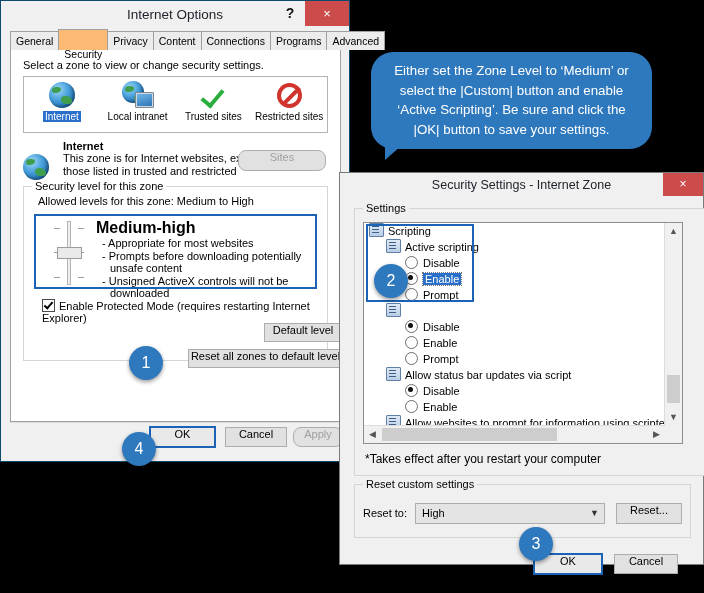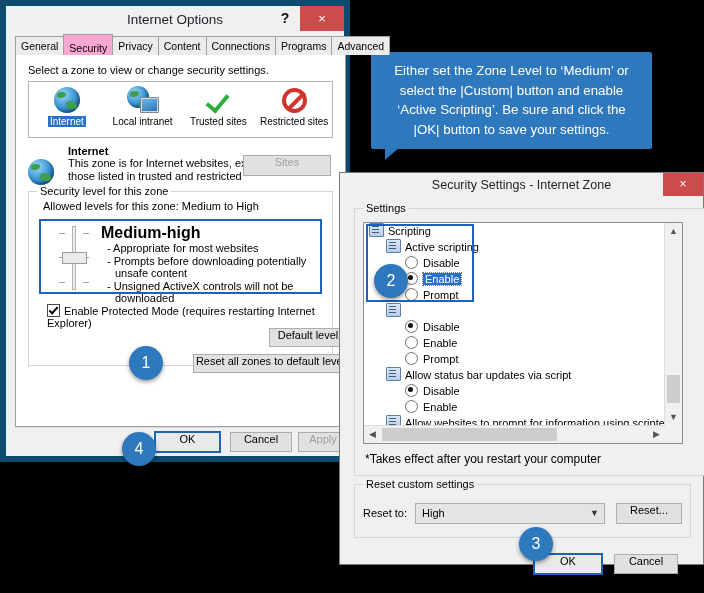--- a/index.html
+++ b/index.html
@@ -14,21 +14,21 @@
     overflow: hidden;
     font-family: "Liberation Sans", sans-serif;
     font-size: 11px;
     color: #000;
   }
 
   
   .win {
     position: absolute;
     background: #f0f0f0;
-    border: 6px solid #0c4a6e;
+    border: 1px solid #0c4a6e;
     box-sizing: border-box;
   }
   .titlebar {
     height: 27px;
     position: relative;
     background: #f0f0f0;
   }
   .titlebar .title {
     position: absolute;
     left: 0; right: 0; top: 0;
@@ -93,23 +93,23 @@
     padding: 2px 5px 2px 5px;
     font-size: 10.5px;
     line-height: 14px;
     margin-right: -1px;
     color: #000;
     cursor: default;
     box-sizing: border-box;
     height: 19px;
   }
   .tab.active {
-    background: #f9a8d4;
+    background: #fdba74;
     height: 21px;
-    padding-top: 6px;
+    padding-top: 17px;
     position: relative;
     z-index: 4;
   }
   .tabpanel {
     position: absolute;
     left: 9px; top: 48px;
     width: 331px;
     height: 373px;
     background: #fff;
     border: 1px solid #a0a0a0;
@@ -198,21 +198,21 @@
     background: #e1e1e1;
     border: 1px solid #adadad;
     font-size: 11px;
     color: #000;
     text-align: center;
     cursor: default;
     box-sizing: border-box;
     font-family: "Liberation Sans", sans-serif;
     padding: 0;
   }
-  .btn.disabled { color: #a0a0a0; }
+  .btn.disabled { color: #a0a0a0; border-radius: 8px; }
   .btn-hl { border: 2px solid #1c62b5; background: #e9e9e9; }
 
   #sites-btn { position: absolute; right: 14px; top: 100px; width: 88px; height: 21px; }
 
   .group {
     position: absolute;
     border: 1px solid #d5d5d5;
     box-sizing: border-box;
     padding-left: 12px;
   }
@@ -270,21 +270,21 @@
   #io-ok-btn { position: absolute; left: 148px; top: 425px; width: 67px; height: 22px; }
   #io-cancel-btn { position: absolute; left: 224px; top: 426px; width: 62px; height: 20px; }
   #io-apply-btn { position: absolute; left: 292px; top: 426px; width: 50px; height: 20px; }
 
   
   #callout {
     position: absolute;
     left: 371px; top: 52px;
     width: 281px; height: 97px;
     background: #2e78bd;
-    border-radius: 2px;
+    border-radius: 22px;
     color: #fff;
     text-align: center;
     font-size: 13.3px;
     line-height: 19.5px;
     padding: 9px 13px 0 13px;
     box-sizing: border-box;
     box-shadow: 0 3px 7px rgba(0,0,0,.45);
     font-family: "Liberation Sans", sans-serif;
   }
   #callout .tail {

